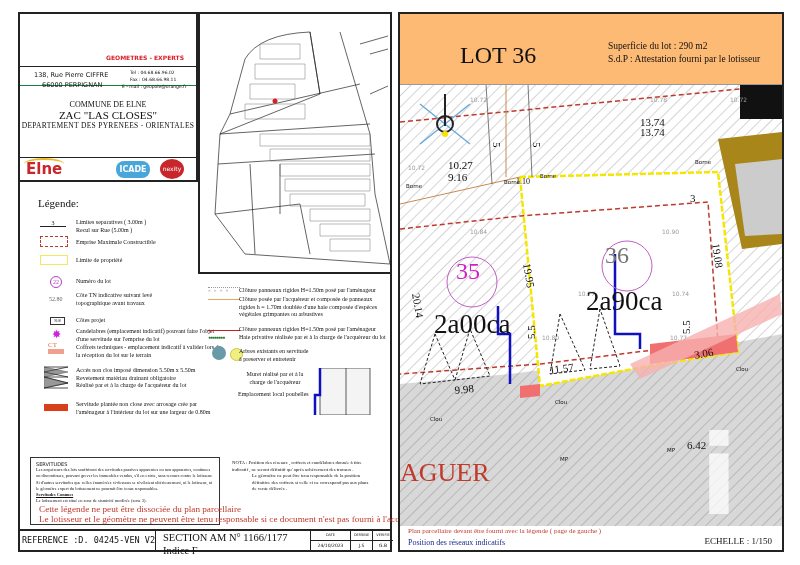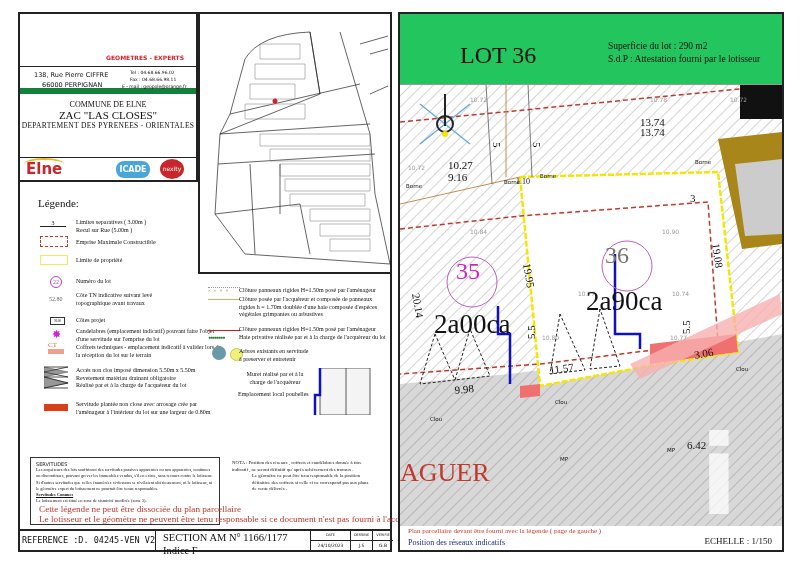--- a/index.html
+++ b/index.html
@@ -6,21 +6,21 @@
   body{width:800px;height:565px;position:relative;overflow:hidden;font-family:"Liberation Serif",serif;color:#111;}
   .abs{position:absolute;}
   
   #left-sheet{left:18px;top:12px;width:374px;height:540px;border:2px solid #222;box-sizing:border-box;}
   #header-box{left:18px;top:12px;width:180px;height:170px;border:2px solid #222;box-sizing:border-box;}
   #logo-area{left:0;top:0;width:176px;height:52px;}
   .logo-text{position:absolute;left:8px;top:6px;font-family:"DejaVu Sans",sans-serif;font-weight:bold;font-size:34px;color:#1c2a8c;letter-spacing:-1px;line-height:38px;}
   .logo-target{display:inline-block;width:26px;height:26px;border-radius:50%;border:3px solid #1c2a8c;position:relative;vertical-align:middle;margin:0 1px;top:-3px;box-sizing:border-box;}
   .logo-target::after{content:"";position:absolute;left:5px;top:5px;width:10px;height:10px;border-radius:50%;background:#d8202a;}
   .logo-sub{position:absolute;right:12px;top:40px;font-family:"DejaVu Sans",sans-serif;font-size:6px;color:#d8202a;font-weight:bold;}
-  #address{left:0;top:52px;width:176px;height:28px;border-top:1px solid #222;border-bottom:6px solid #15803d;box-sizing:border-box;font-family:"DejaVu Sans",sans-serif;}
+  #address{left:0;top:52px;width:176px;height:20px;border-top:1px solid #222;border-bottom:1px solid #15803d;box-sizing:border-box;font-family:"DejaVu Sans",sans-serif;}
   .addr-l{position:absolute;left:14px;top:3px;font-size:6.5px;line-height:10px;}
   .addr-r{position:absolute;left:110px;top:2px;font-size:4.5px;line-height:7px;}
   #commune{left:0;top:80px;width:176px;height:64px;text-align:center;border-bottom:1px solid #222;box-sizing:border-box;}
   .c1{font-size:8px;margin-top:6px;}
   .c2{font-size:11px;}
   .c3{font-size:7.5px;letter-spacing:.3px;}
   .c4{font-size:10px;}
   #partners{left:0;top:144px;width:176px;height:22px;padding-left:20px;}
   .elne{position:absolute;left:6px;top:2px;font-family:"DejaVu Sans",sans-serif;font-weight:bold;font-size:15px;color:#c8262b;}
   .elne-arc{position:absolute;left:4px;top:0;width:40px;height:10px;border-top:2px solid #f0b820;border-radius:50% 50% 0 0;}
@@ -36,21 +36,21 @@
   .red-warn{color:#c0392b;font-size:9.2px;line-height:11px;margin-left:13px;}
   #footer-left{left:18px;top:529px;width:374px;height:21px;border-top:2px solid #222;}
   .ref{position:absolute;left:4px;top:4px;font-family:"DejaVu Sans Mono",monospace;font-size:8.5px;}
   .sect{position:absolute;left:137px;top:0;width:155px;height:21px;border-left:1px solid #222;font-size:10.5px;line-height:13px;padding-left:7px;box-sizing:border-box;}
   .datebox{position:absolute;left:292px;top:0;width:82px;height:21px;border-left:1px solid #222;font-family:"DejaVu Sans",sans-serif;}
   .dcell{position:absolute;top:0;height:21px;border-right:1px solid #222;box-sizing:border-box;text-align:center;}
   .dcell .h{font-size:3.5px;line-height:9px;border-bottom:1px solid #222;}
   .dcell .v{font-size:4.5px;line-height:10px;}
   
   #right-sheet{left:398px;top:12px;width:386px;height:540px;border:2px solid #222;box-sizing:border-box;overflow:hidden;}
-  #lot-header{left:0;top:0;width:382px;height:70px;background:#22c55e;border-bottom:1px solid #999;}
+  #lot-header{left:0;top:0;width:382px;height:70px;background:#fdba74;border-bottom:1px solid #999;}
   .lot-title{position:absolute;left:60px;top:28px;font-size:24px;}
   .lot-info{position:absolute;left:208px;top:26px;font-size:9.5px;line-height:13px;}
   #plan{left:0;top:70px;width:382px;height:444px;}
   #plan-footer{left:0;top:512px;width:382px;height:26px;background:#fff;}
   .pf1{position:absolute;left:8px;top:1px;font-size:7px;color:#c0392b;}
   .pf2{position:absolute;left:8px;top:12px;font-size:8px;color:#1c2a8c;}
   .pf3{position:absolute;right:10px;top:10px;font-size:9px;}
 </style>
 </head>
 <body>

